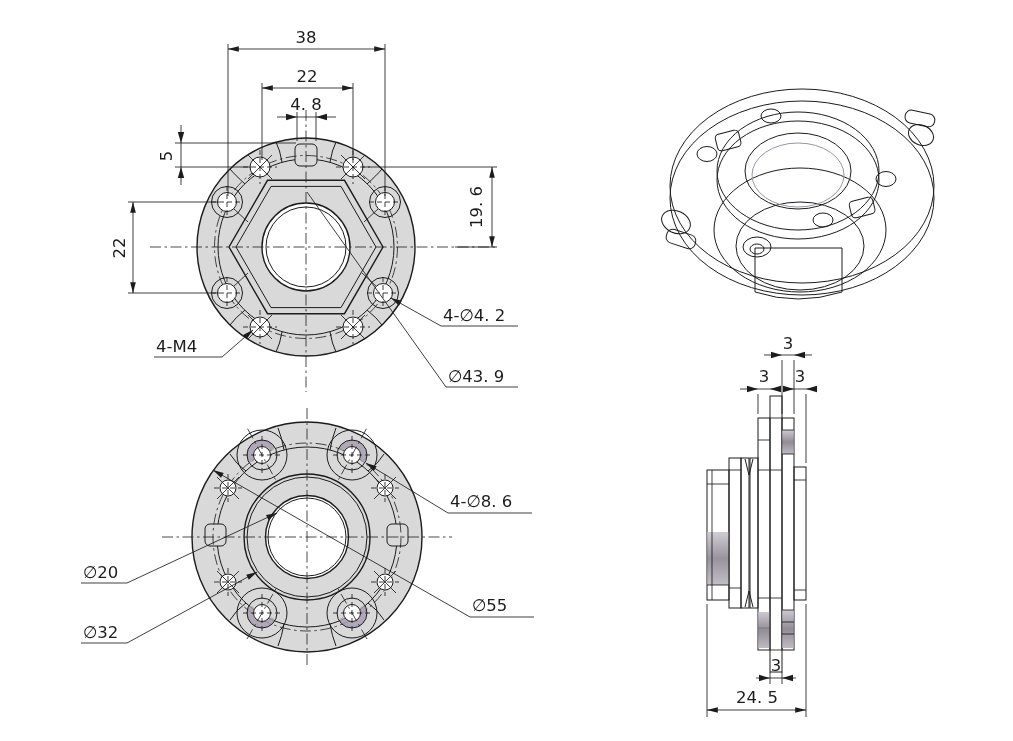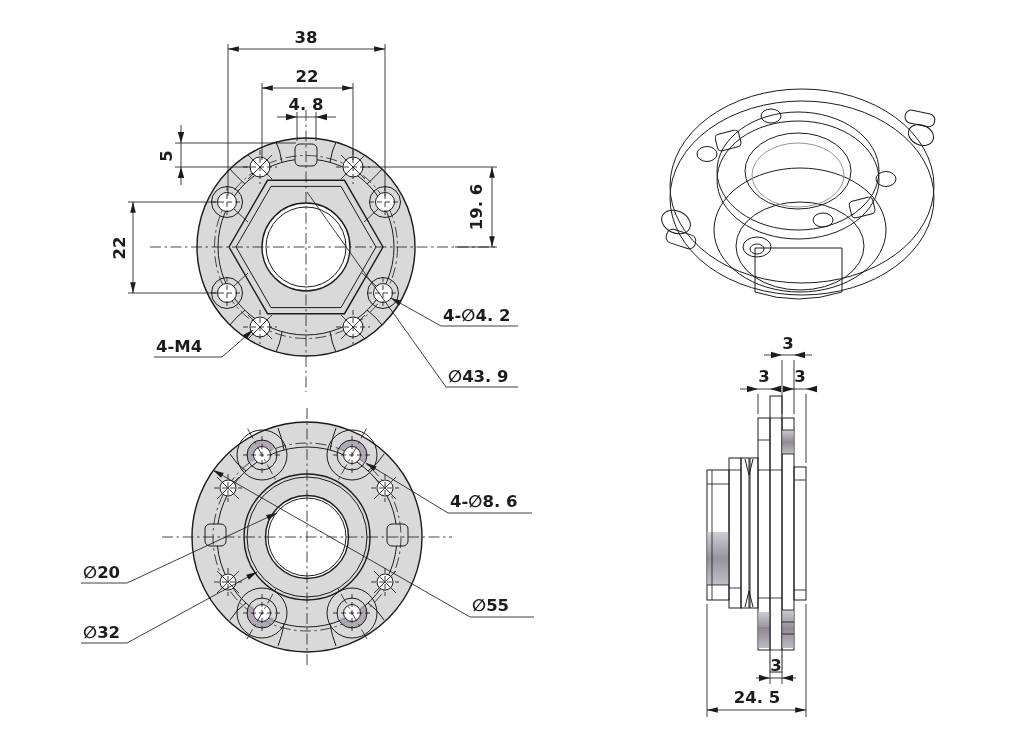--- a/index.html
+++ b/index.html
@@ -1,21 +1,21 @@
 <!DOCTYPE html>
 <html style="--part-fill: #d9d9d9; --line: #1c1c1c; --bg: #ffffff; --bore-tint: #a29aa8;"><head>
 <meta charset="utf-8">
 <style>
   :root{
     --part-fill:#d9d9d9; --line:#1c1c1c; --bg:#ffffff;
     --bore-tint:#a29aa8; --iso-face:#ededef; --iso-side:#c9c6cc; --iso-ring:#f2f1f3;
   }
   html,body{margin:0;padding:0;background:var(--bg);}
   .canvas{position:relative;width:1013px;height:741px;background:var(--bg);overflow:hidden;
-          font-family:"DejaVu Sans",sans-serif;font-weight:bold;}
+          font-family:"DejaVu Sans",sans-serif;}
   svg{position:absolute;left:0;top:0;}
   .ol{fill:none;stroke:var(--line);stroke-width:1.4;}
   .il{fill:none;stroke:var(--line);stroke-width:1;}
   .thin{fill:none;stroke:var(--line);stroke-width:.85;}
   .dash{stroke-dasharray:5 3;}
   .cl{fill:none;stroke:var(--line);stroke-width:.8;stroke-dasharray:11 3.5 2.5 3.5;}
   .fillpart{fill:var(--part-fill);}
   .white{fill:#fff;}
   .dim{font-family:"DejaVu Sans",sans-serif;font-size:16.5px;fill:var(--line);}
   .mid{text-anchor:middle;}

